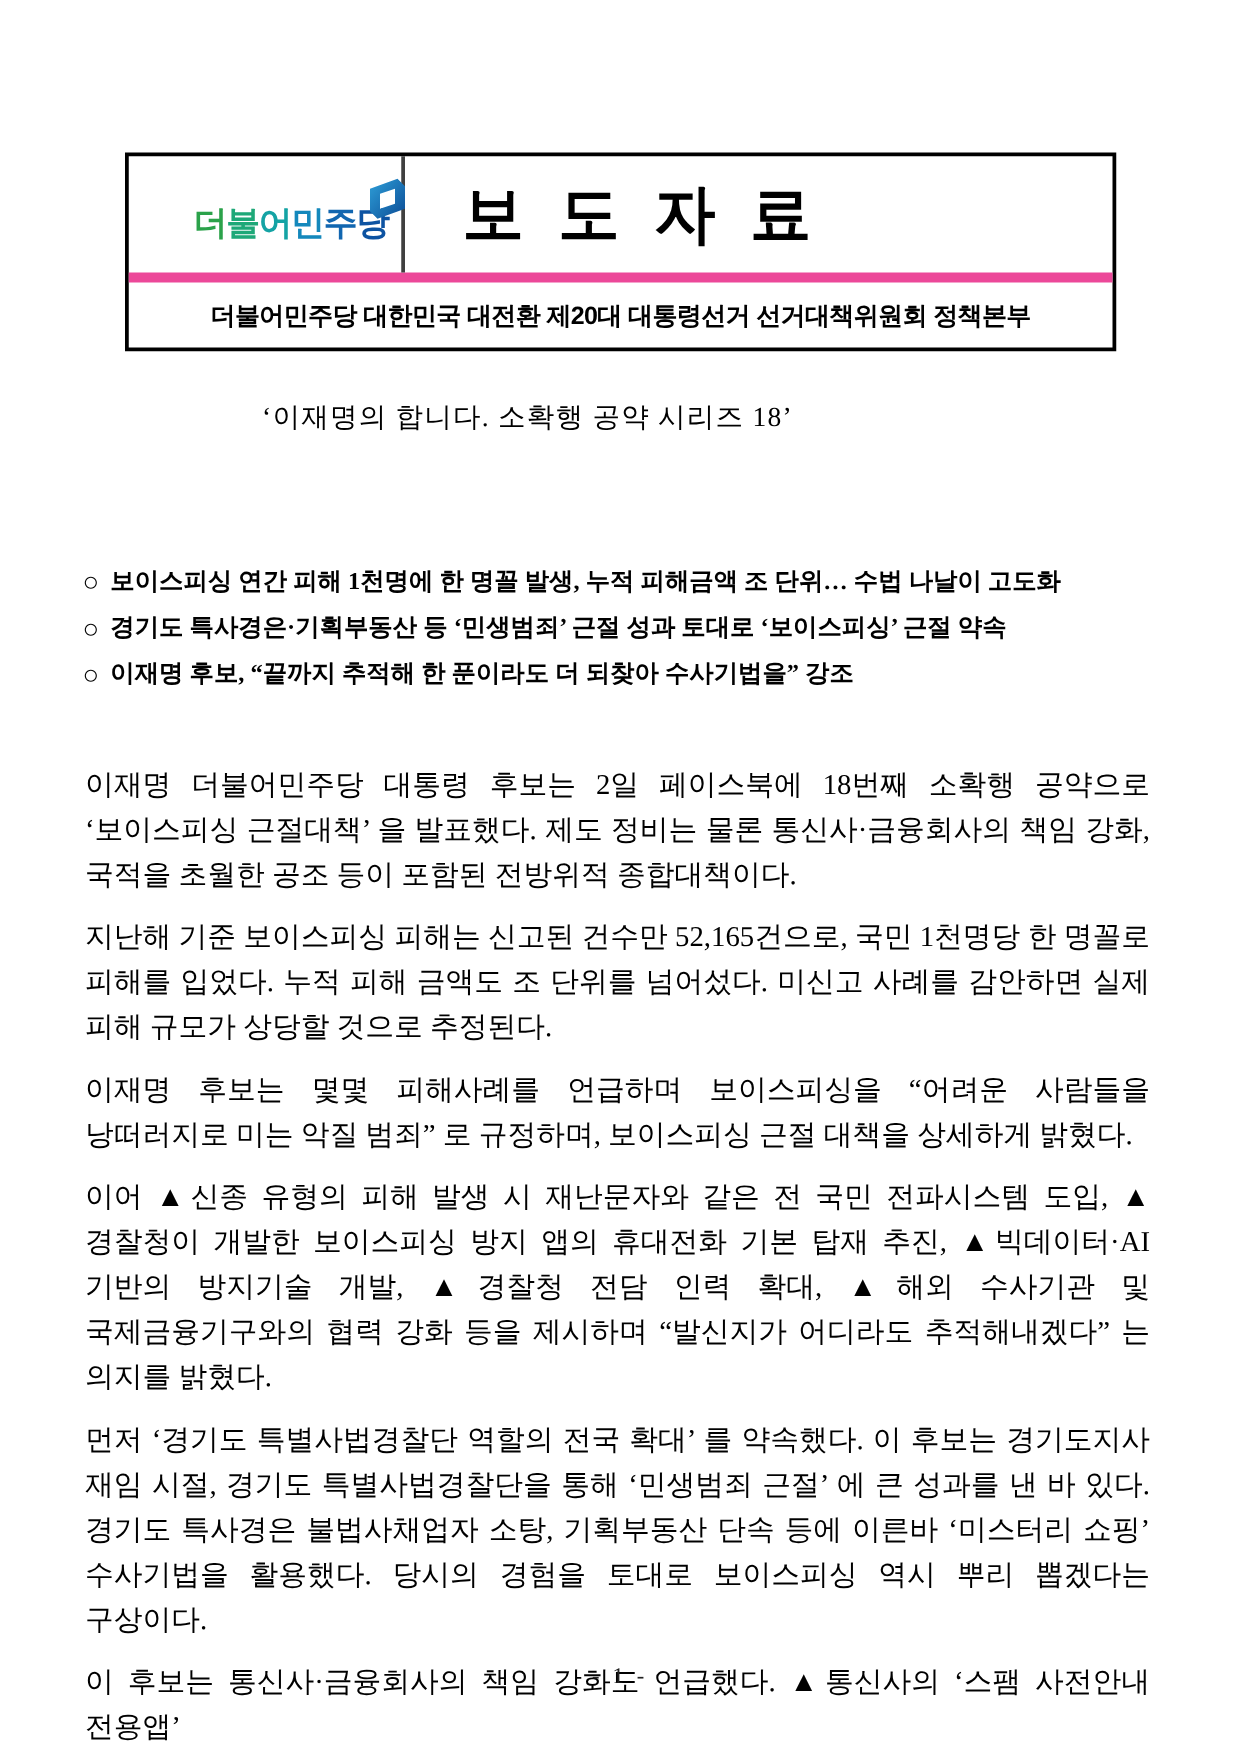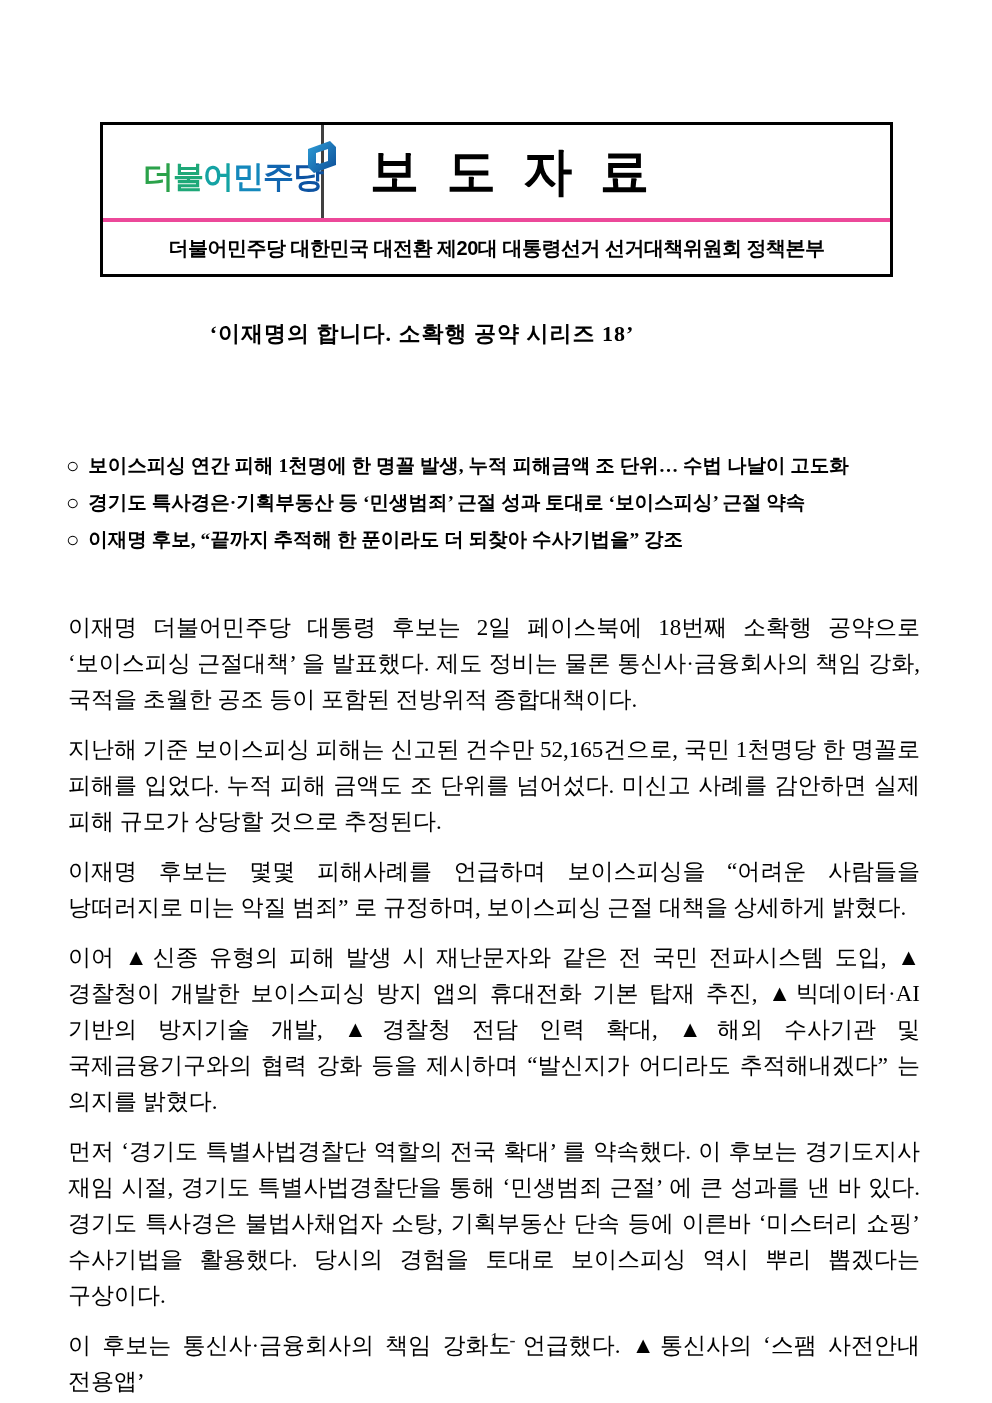--- a/index.html
+++ b/index.html
@@ -12,46 +12,46 @@
   
   .header-box {
     position:absolute; left:100px; top:122px; width:793px;
     border:3px solid #000; box-sizing:border-box; background:#fff;
   }
   .header-row1 { display:grid; grid-template-columns:218px 374px 1fr; height:93px; }
   .hcell { display:flex; align-items:center; justify-content:center; box-sizing:border-box; }
   .title-cell,.date-cell { border-left:3px solid #404040; }
   .logo-wrap { position:relative; display:inline-block; margin-top:14px; }
   .logo-text {
-    font-family:Liberation Mono, monospace;
-    font-weight:800; font-size:31px; letter-spacing:-1px; line-height:1;
+    font-family:Liberation Sans, sans-serif;
+    font-weight:800; font-size:27px; letter-spacing:-1px; line-height:1;
     white-space:nowrap;
     margin-left:42px;
   }
   .logo-flag { position:absolute; top:-25px; right:-16px; width:34px; height:38px; }
   .doctype {
     font-family:"Liberation Sans","DejaVu Sans",sans-serif;
     font-weight:900; font-size:49px; letter-spacing:7px; text-indent:7px;
     white-space:nowrap; transform:scaleY(1.05);
   }
   .date-cell {
     font-family:"Liberation Sans","DejaVu Sans",sans-serif;
     font-weight:700; font-size:19px; letter-spacing:.5px;
   }
   .header-row2 {
-    border-top:4px solid #ec4899; height:52px;
+    border-top:8px solid #ec4899; height:52px;
     display:flex; align-items:center; justify-content:center;
   }
   .org {
     font-family:"Liberation Sans","DejaVu Sans",sans-serif;
     font-weight:600; font-size:20px; letter-spacing:-.5px; white-space:nowrap;
   }
 
   
-  .headline { position:absolute; top:323px; left:0; width:844px; text-align:center; font-weight:700; }
+  .headline { position:absolute; top:323px; left:0; width:844px; text-align:center; font-weight:400; }
   .headline-line1 { font-size:22px; line-height:1; margin-bottom:27px; letter-spacing:1px; }
   .headline-line2 { font-size:22px; line-height:1; letter-spacing:1px; }
 
   
   .summary { position:absolute; top:447px; left:66px; width:858px; }
   .bullet-row { display:flex; align-items:flex-start; font-weight:700; font-size:19.5px; line-height:37px; }
   .bullet-marker { flex:0 0 auto; font-weight:400; font-size:22px; line-height:37px; margin-right:9px; }
   .bullet-text { flex:1 1 auto; word-break:keep-all; }
 
   

